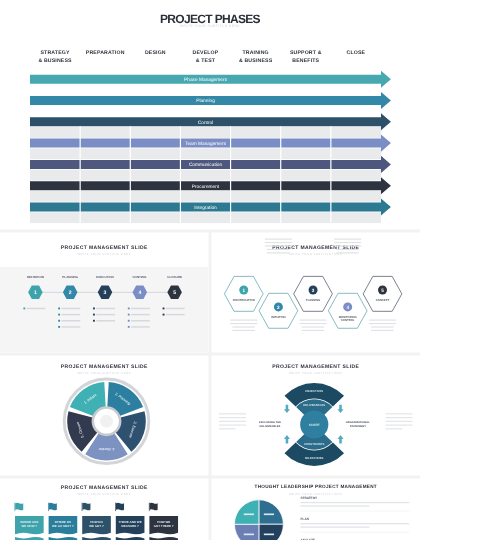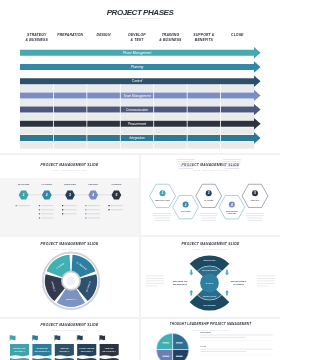--- a/index.html
+++ b/index.html
@@ -1,17 +1,17 @@
 <!DOCTYPE html>
 <html><head>
 <meta charset="utf-8">
 <style>
   html,body{margin:0;padding:0;width:280px;height:360px;background:#ffffff;
     font-family:"Liberation Sans",sans-serif;overflow:hidden;}
-  .page{position:relative;width:280px;height:360px;background:#f2f2f3;font-style:italic;}
+  .page{position:relative;width:280px;height:360px;background:#f2f2f3;}
   .slide{position:absolute;background:#fff;overflow:hidden;}
 
   
   #s1{left:0;top:0;width:280px;height:153px;}
   .hero-title{position:absolute;left:0;top:8.0px;width:280px;text-align:center;
     font-size:8.0px;font-weight:bold;letter-spacing:-0.45px;color:#2b2f38;}
   .hero-sub{position:absolute;left:0;top:16.8px;width:280px;text-align:center;
     font-size:2.2px;letter-spacing:.35px;color:#cfd2d7;}
   .colhead{position:absolute;text-align:center;font-size:3.45px;font-weight:bold;
     color:#2b2f38;letter-spacing:.12px;line-height:1.35;}

